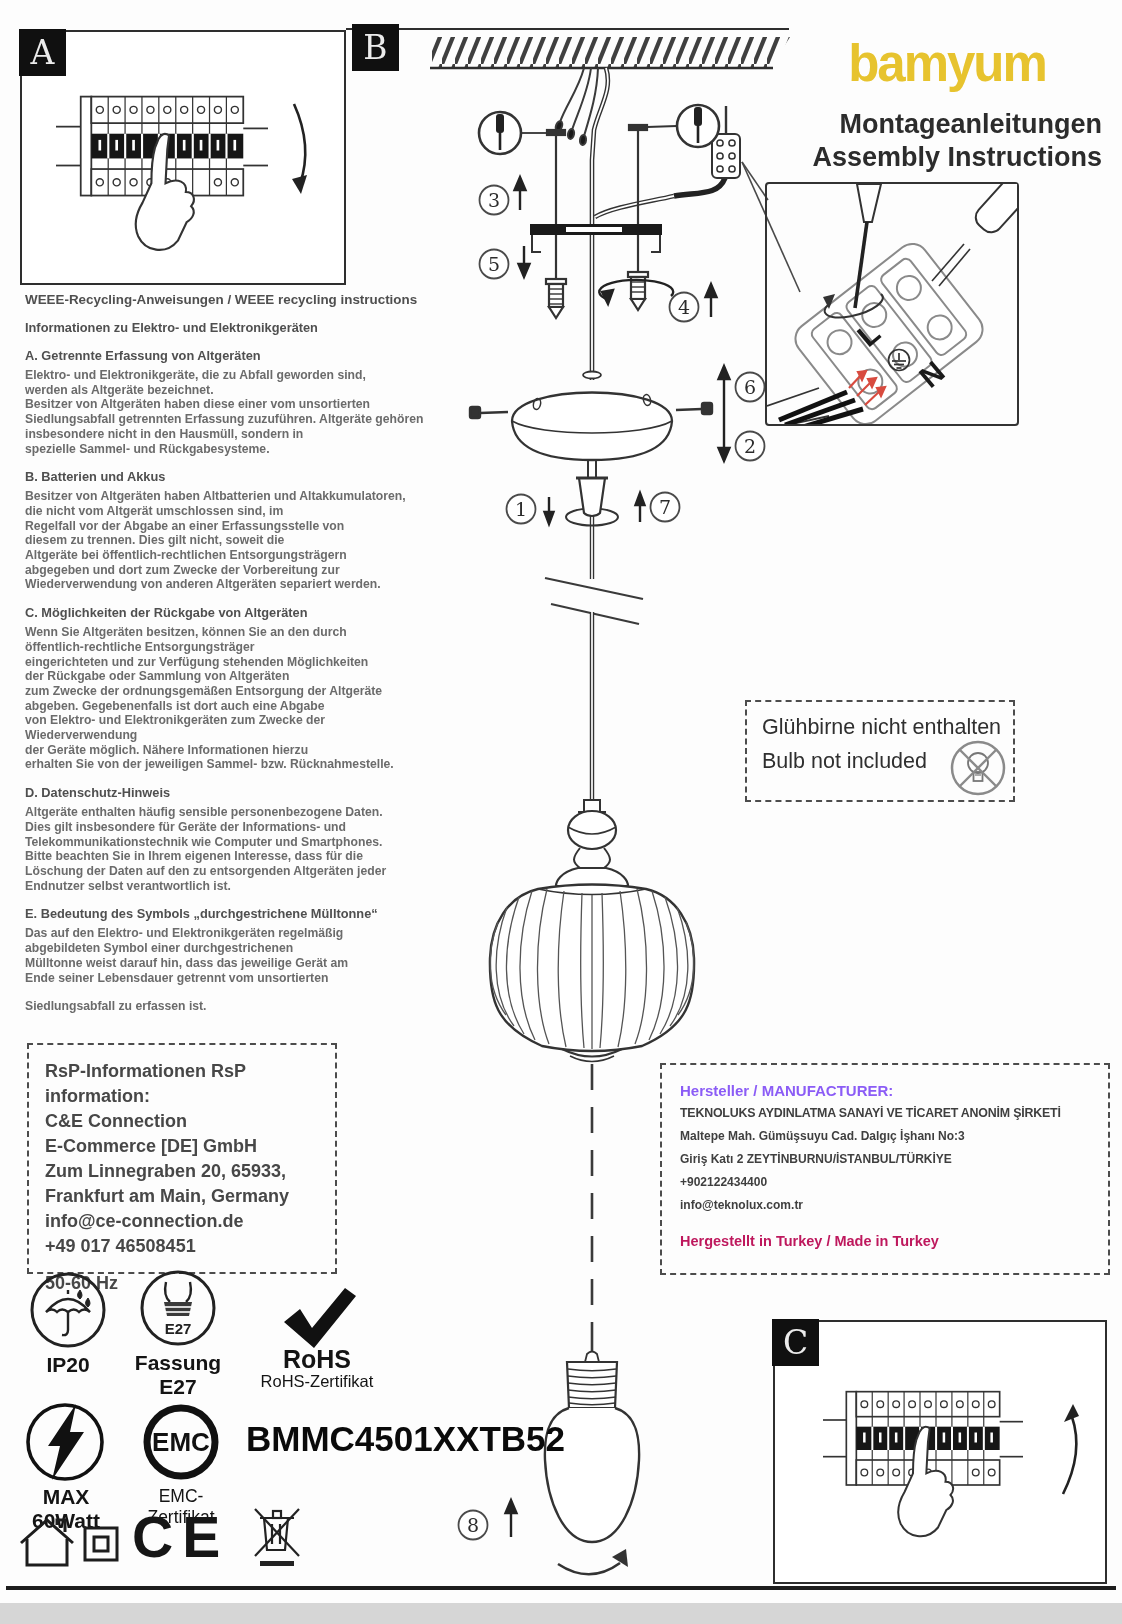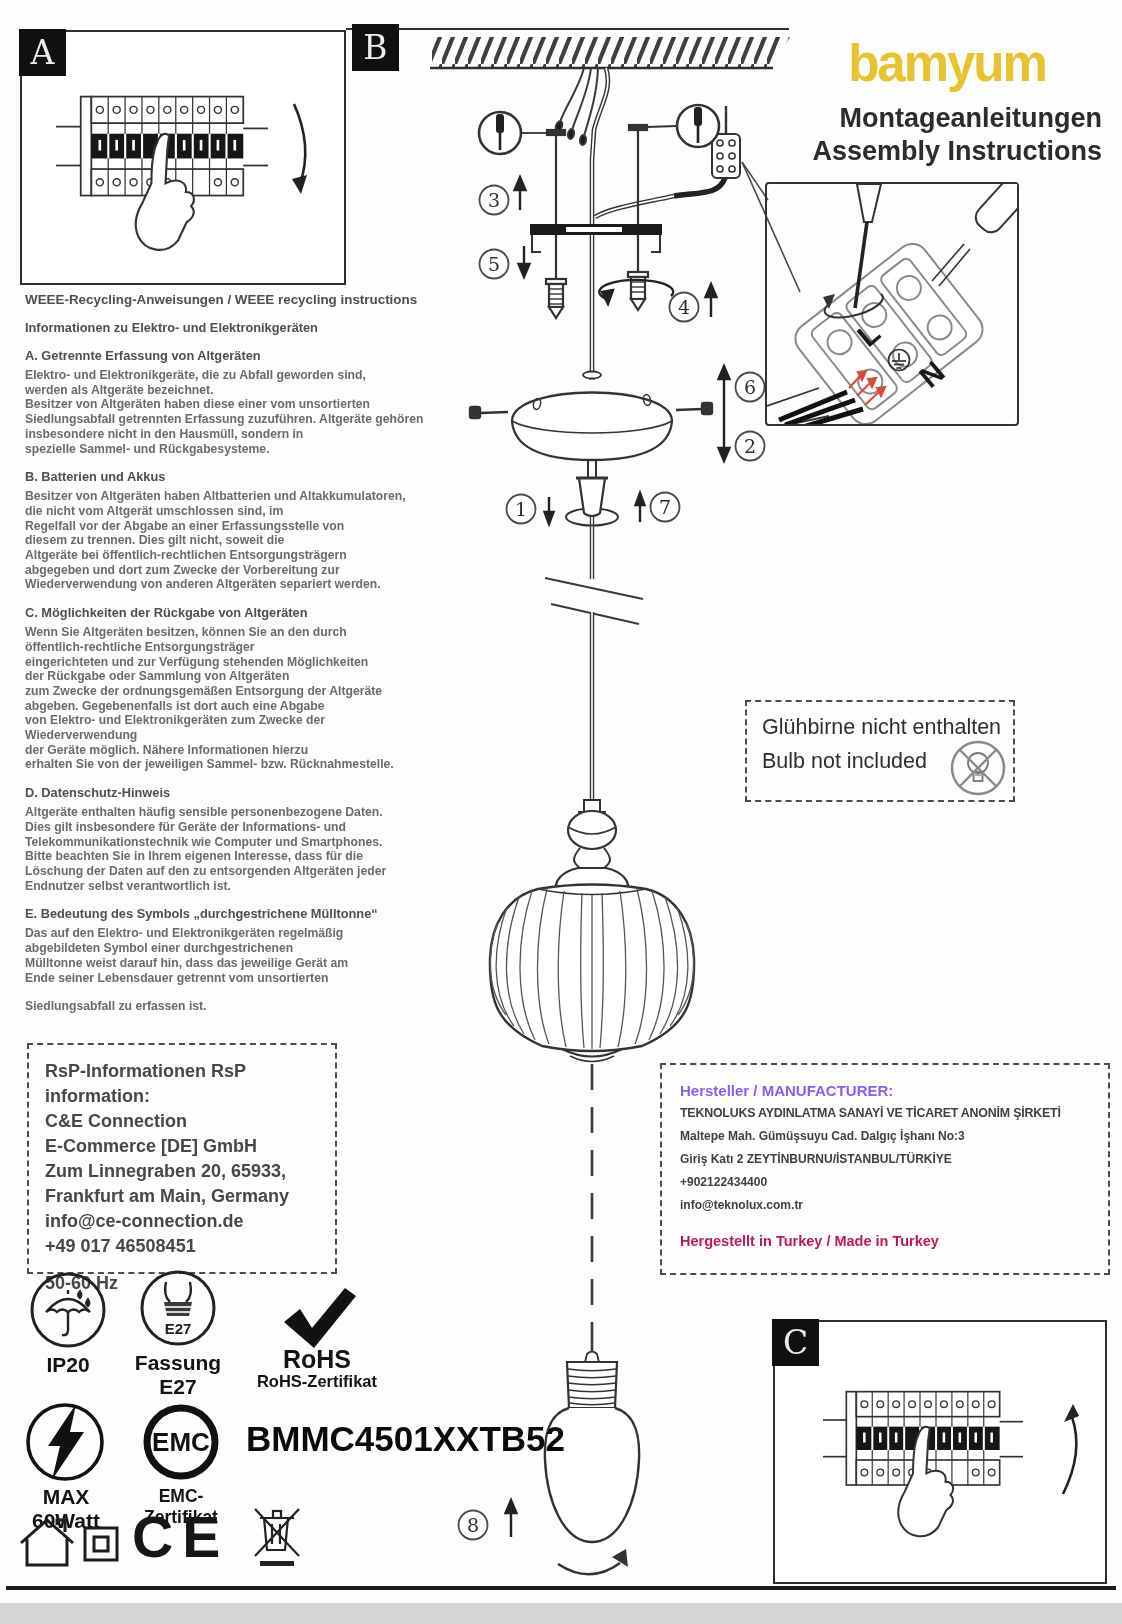--- a/index.html
+++ b/index.html
@@ -10,21 +10,21 @@
   .decor{pointer-events:none;}
 
   
   .frame{position:absolute;border:2.5px solid #2e2e2e;background:#fff;}
   .label-square{position:absolute;left:-3px;top:-3px;width:47px;height:47px;background:#101010;
     color:#ececec;font-family:"DejaVu Serif",serif;font-size:33px;line-height:47px;text-align:center;}
 
   
   .brand{position:absolute;left:842px;top:34px;width:210px;text-align:center;
     font-size:51px;font-weight:bold;letter-spacing:-2px;color:#e7c32e;}
-  .titles{position:absolute;left:790px;top:102px;width:312px;text-align:right;
+  .titles{position:absolute;left:790px;top:108px;width:312px;text-align:right;
     font-size:27px;font-weight:bold;color:#2c2c2c;line-height:33px;}
 
   
   .weee{position:absolute;left:25px;top:292px;width:414px;color:#616161;}
   .weee h3{font-size:13.4px;margin:0;color:#4f4f4f;}
   .weee h4{font-size:12.8px;margin:13px 0 0 0;color:#4f4f4f;}
   .weee p{font-size:12.2px;line-height:14.7px;margin:5px 0 0 0;white-space:pre-line;font-weight:600;color:#6b6b6b;}
   .weee .foot{margin-top:14px;}
 
   
@@ -37,21 +37,21 @@
   .rsp-freq{margin-top:12px;}
   .man-box{left:660px;top:1063px;width:446px;height:208px;}
   .man-h{margin:14px 0 0 18px;font-size:15px;font-weight:bold;color:#8b5cf6;line-height:23px;}
   .man-line{margin:0 0 0 18px;font-size:12px;font-weight:bold;color:#3f3f3f;line-height:23px;}
   .man-caps{font-size:12.4px;letter-spacing:-0.2px;}
   .man-foot{margin:16px 0 0 18px;font-size:14.5px;font-weight:bold;color:#be185d;}
 
   
   .cert{position:absolute;text-align:center;color:#141414;}
   .cert .lab{font-weight:bold;font-size:21px;margin-top:1px;}
-  .cert .lab-sm{font-weight:bold;font-size:16.5px;margin-top:2px;}
+  .cert .lab-sm{font-weight:normal;font-size:16.5px;margin-top:2px;}
   .rohs-word{font-weight:bold;font-size:25px;line-height:22px;}
   .model{position:absolute;left:218px;top:1419px;font-size:35px;font-weight:bold;color:#0a0a0a;letter-spacing:0;padding-left:28px;}
   .ce{position:absolute;left:132px;top:1504px;font-size:57px;font-weight:bold;letter-spacing:9px;color:#161616;}
 
   .bottom-rule{position:absolute;left:6px;top:1586px;width:1110px;height:4px;background:#1d1d1d;}
   .bottom-band{position:absolute;left:0;top:1603px;width:1122px;height:21px;background:#d6d6d6;}
 </style>
 </head>
 <body>
 

